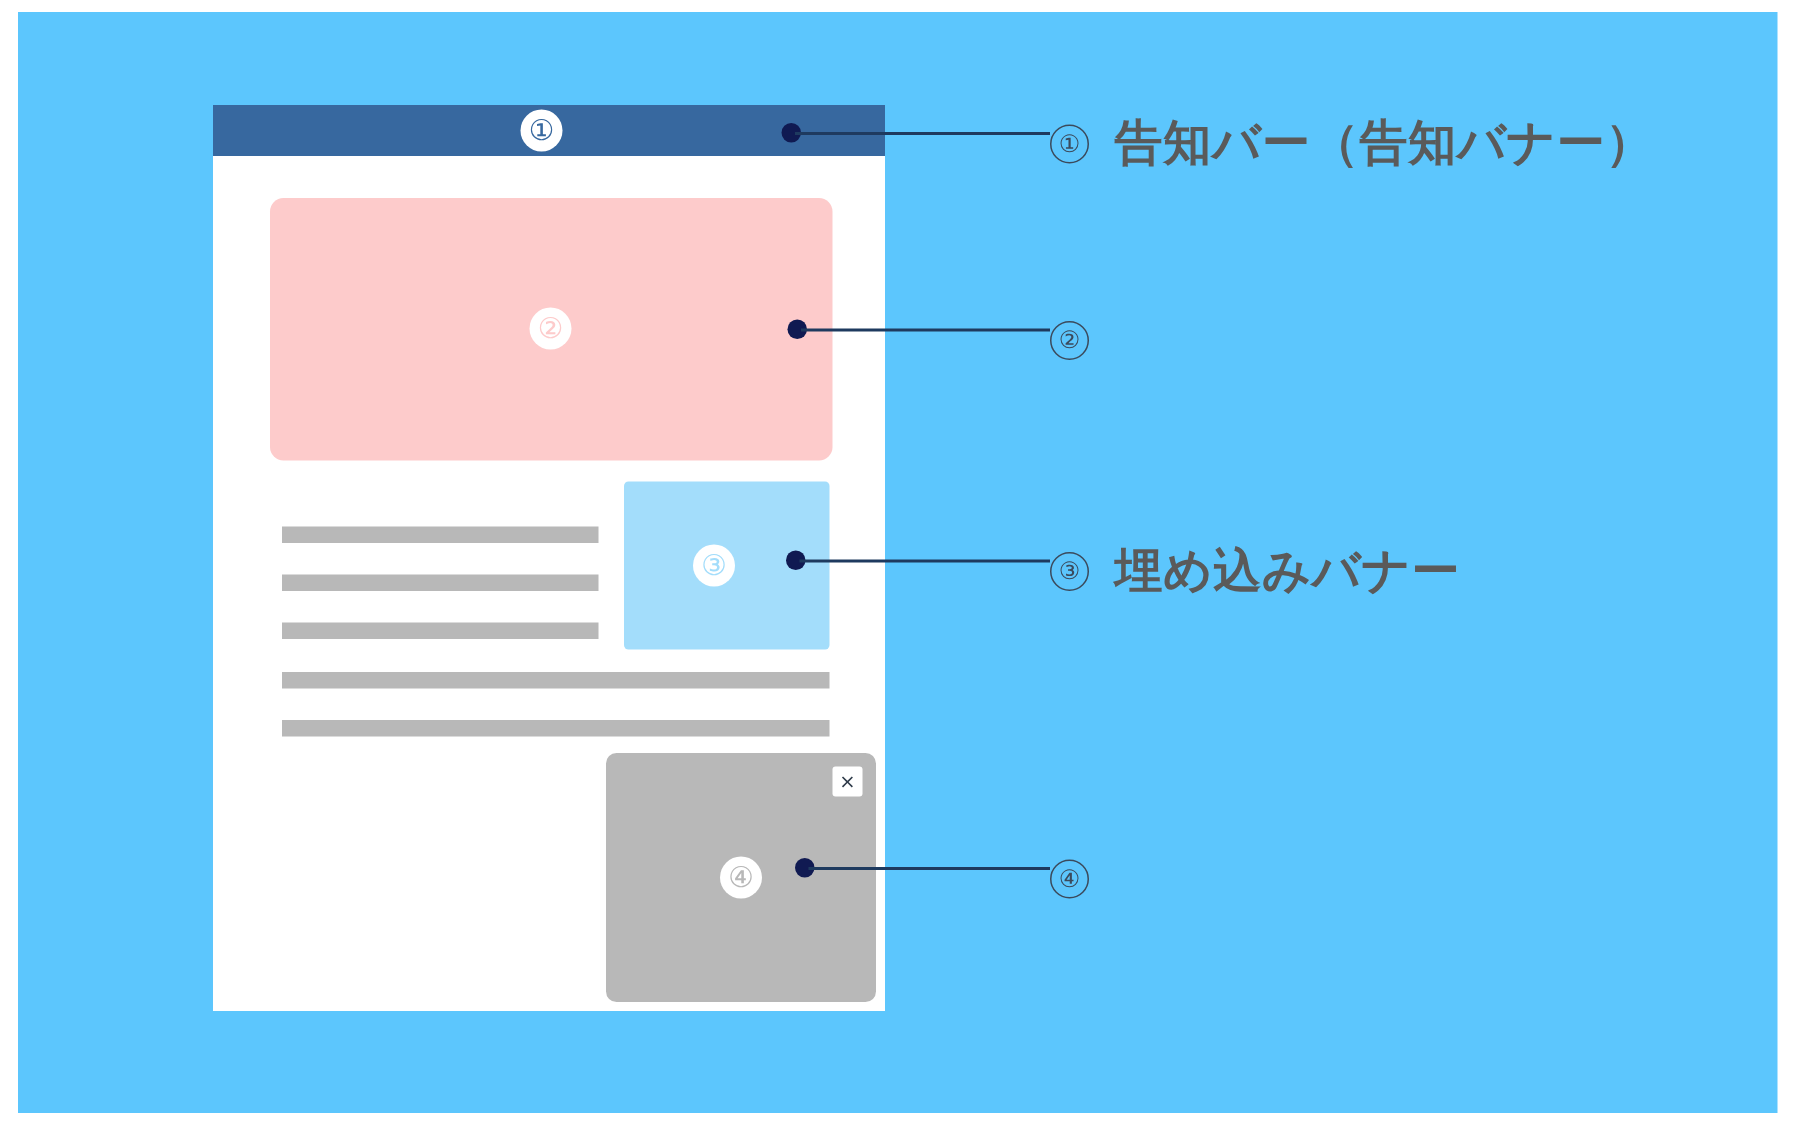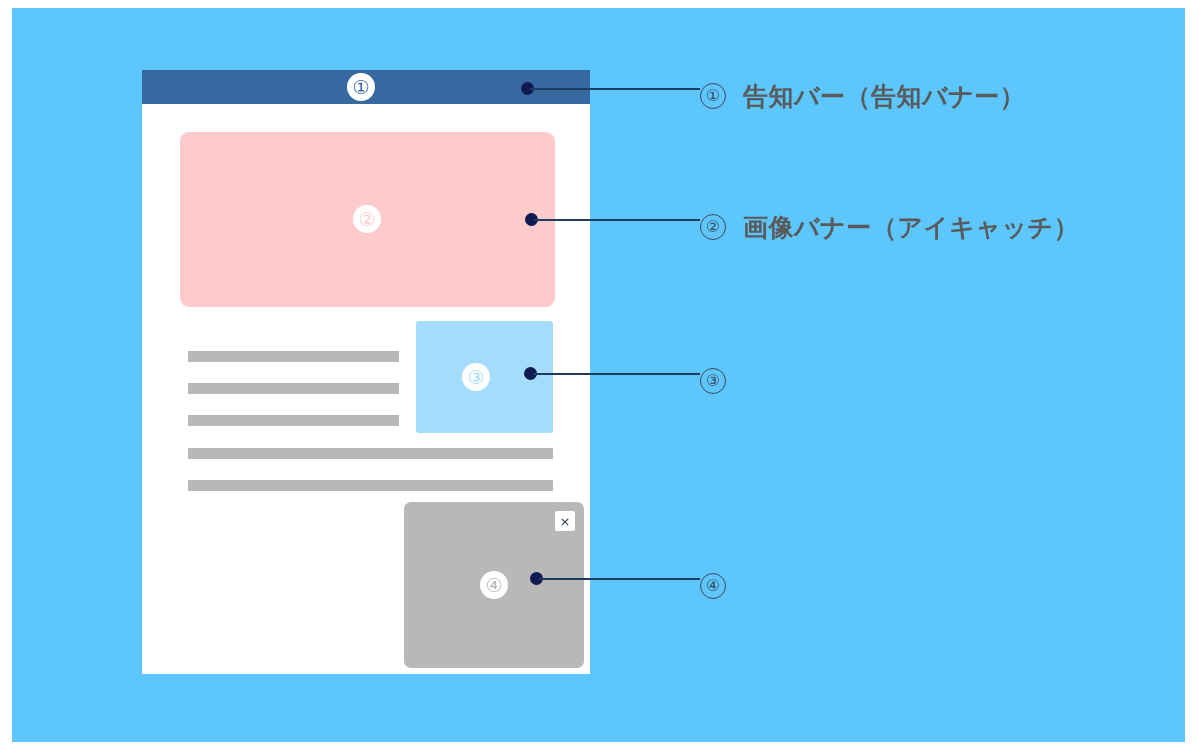--- a/index.html
+++ b/index.html
@@ -154,21 +154,21 @@
     align-items: center;
     justify-content: center;
     font-size: 16px;
     line-height: 1;
     box-sizing: border-box;
     flex: 0 0 auto;
   }
   .legend-label {
     margin-left: 17px;
     color: #5a5a5a;
-    font-size: 25px;
+    font-size: 32px;
     font-weight: bold;
     letter-spacing: 0.5px;
     white-space: nowrap;
     font-family: "DejaVu Sans", "Liberation Sans", sans-serif;
   }
 </style>
 </head>
 <body>
 
 <div id="figure">
@@ -212,24 +212,24 @@
   <div class="dot" style="left:518px; top:564px;"></div>
   <div class="leader" style="left:527px; top:570px; width:161px;"></div>
 
   <div class="legend-row" style="left:688px; top:71px;">
     <div class="legend-num">①</div>
     <div class="legend-label">告知バー（告知バナー）</div>
   </div>
 
   <div class="legend-row" style="left:688px; top:202px;">
     <div class="legend-num">②</div>
-    <div class="legend-label">画像バナー（アイキャッチ）</div>
   </div>
 
   <div class="legend-row" style="left:688px; top:356px;">
     <div class="legend-num">③</div>
+    <div class="legend-label">埋め込みバナー</div>
   </div>
 
   <div class="legend-row" style="left:688px; top:561px;">
     <div class="legend-num">④</div>
   </div>
 
 </div>
 
 </body></html>

